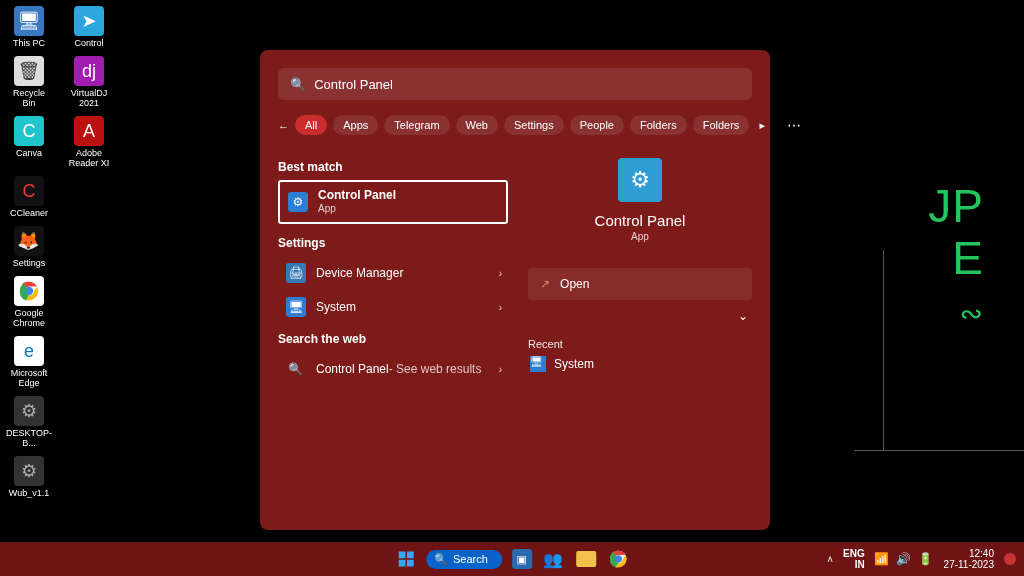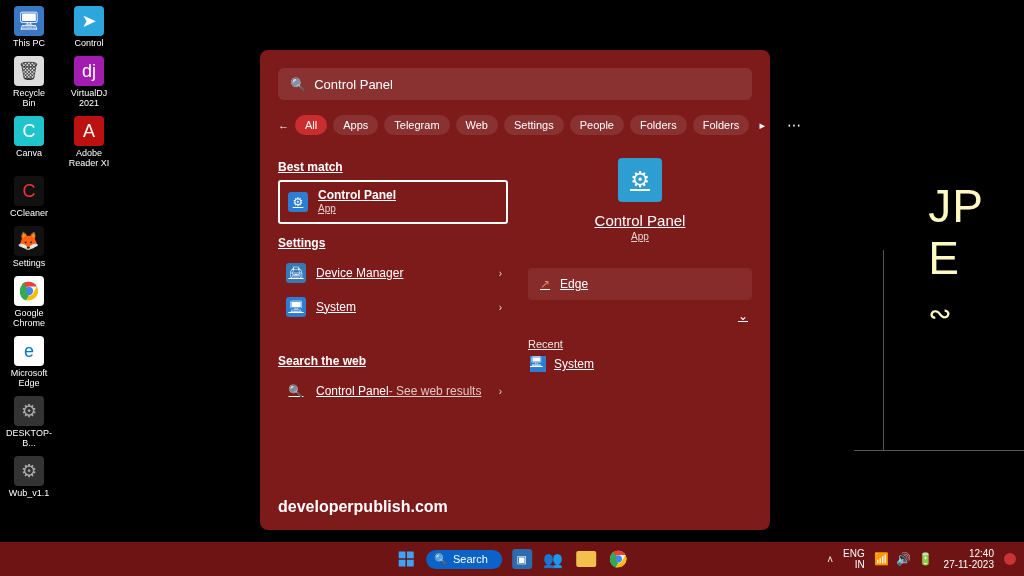--- a/index.html
+++ b/index.html
@@ -1,19 +1,19 @@
 <!DOCTYPE html>
 <html><head>
 <meta charset="utf-8">
 <style>
   * { margin: 0; padding: 0; box-sizing: border-box; font-family: "Segoe UI", sans-serif; }
   body { width: 1024px; height: 576px; background: #000; overflow: hidden; position: relative; }
 
   .desktop { position: absolute; inset: 0; }
-  .wallpaper-text { position:absolute; top:180px; right:40px; color:#fef9c3; font-family: Georgia, serif; font-size:46px; line-height:52px; text-align:left; letter-spacing:1px;}
+  .wallpaper-text { position:absolute; top:180px; right:40px; color:#22c55e; font-family: Georgia, serif; font-size:46px; line-height:52px; text-align:right; letter-spacing:1px;}
   .wallpaper-line { position:absolute; background:#555; }
   .wp-v { width:1px; height:200px; top:250px; right:140px;}
   .wp-h { height:1px; width:170px; top:450px; right:0;}
 
   .desktop-icons { position: absolute; top: 6px; left: 6px; display: flex; flex-direction: column; gap: 8px; }
   .icon-row { display:flex; gap: 14px; }
   .dicon { width: 46px; display:flex; flex-direction:column; align-items:center; gap:2px; cursor:pointer;}
   .dicon .img { width:30px; height:30px; border-radius:4px; display:flex; align-items:center; justify-content:center; font-size:18px;}
   .dicon .txt { color:#fff; font-size:9px; text-align:center; line-height:10px; text-shadow:0 1px 2px #000; }
 
@@ -40,21 +40,21 @@
                 display:flex; align-items:center; padding:0 12px; gap:8px; font-size:13px;}
   .search-box input { background:transparent; border:none; outline:none; color:#fff; flex:1; font-size:13px;}
   .tabs { display:flex; align-items:center; gap:6px; margin-top:14px; font-size:11px;}
   .back-btn { width:22px; height:22px; display:flex;align-items:center;justify-content:center;border-radius:50%; cursor:pointer;}
   .chip { padding:4px 10px; border-radius:14px; background:rgba(255,255,255,.10); cursor:pointer; font-size:11px;}
   .chip.active { background:#c92d2d;}
   .tabs .spacer{flex:1;}
   .avatar{width:22px;height:22px;border-radius:50%;background:#ddd;}
   .dots{font-size:14px;letter-spacing:1px;cursor:pointer;}
 
-  .body { display:flex; margin-top:16px; flex:1;text-decoration:underline; }
+  .body { display:flex; margin-top:16px; flex:1; }
   .left { width:230px; display:flex; flex-direction:column; font-size:12px;}
   .sect-label { font-size:12px; font-weight:600; margin:8px 0 6px;}
   .result { display:flex; align-items:center; gap:10px; padding:7px 8px; border-radius:4px; cursor:pointer; position:relative;}
   .result .ri { width:20px;height:20px;border-radius:3px;display:flex;align-items:center;justify-content:center;font-size:12px;}
   .result .meta{display:flex;flex-direction:column;line-height:13px;}
   .result .sub{font-size:10px;opacity:.8;}
   .result .chev{position:absolute;right:6px;font-size:10px;opacity:.8;}
   .highlight{border:2px solid #fff;border-radius:3px;padding:7px 8px;}
   .ri-cp{background:#2d7dd2;color:#fff;}
   .ri-dev{background:#3779b5;color:#fff;}
@@ -214,52 +214,51 @@
         <span class="chev">›</span>
       </div>
       <div class="result">
         <div class="ri ri-sys">🖥</div>
         <div class="meta">
             <span>System</span>
           </div>
         <span class="chev">›</span>
       </div>
 
-      <div class="sect-label" style="margin-top:30px;">Search the web</div>
+      <div class="sect-label" style="margin-top:8px;">Search the web</div>
       <div class="result">
         <div class="ri ri-web">🔍</div>
         <div class="meta" style="flex-direction:row;gap:0;">
           <span>Control Panel</span>
           <span style="opacity:.75;"> - See web results</span>
         </div>
         <span class="chev">›</span>
       </div>
     </div>
 
     <div class="right">
       <div class="bigicon">⚙</div>
       <div class="bigtitle">Control Panel</div>
       <div class="bigsub">App</div>
       <div class="action">
         <span class="ext">↗</span>
-        <span>Edge</span>
+        <span>Open</span>
       </div>
       <div class="mini-row" style="margin-top:2px;">
         <span></span>
           <span>⌄</span>
       </div>
       <div style="font-size:11px;opacity:.9;margin-top:8px;">Recent</div>
       <div class="recent-item">
         <div class="ri ri-sys" style="width:16px;height:16px;font-size:10px;">🖥</div>
         <span>System</span>
       </div>
     </div>
   </div>
 
-  <div class="watermark">developerpublish.com</div>
 </div>
 
 <div class="taskbar">
   <div class="tb-center">
     <div class="tb-icon start">
       <svg viewBox="0 0 24 24">
           <rect x="2" y="2" width="9" height="9" fill="#3ca4f4"></rect>
           <rect x="13" y="2" width="9" height="9" fill="#3ca4f4"></rect>
           <rect x="2" y="13" width="9" height="9" fill="#3ca4f4"></rect>
           <rect x="13" y="13" width="9" height="9" fill="#3ca4f4"></rect>
@@ -281,21 +280,21 @@
           <circle cx="12" cy="12" r="11" fill="#fff"></circle>
           <circle cx="12" cy="12" r="5" fill="#4285f4"></circle>
           <path fill="#ea4335" d="M12 1a11 11 0 019.5 5.5H12a5.5 5.5 0 00-4.76 2.75L3.5 3.5A11 11 0 0112 1z"></path>
           <path fill="#34a853" d="M1 12a11 11 0 015-9.2l3.74 6.47A5.5 5.5 0 0012 17.5l-3.5 6A11 11 0 011 12z"></path>
           <path fill="#fbbc05" d="M12 23a11 11 0 009.5-16.5l-3.74 6.47A5.5 5.5 0 0112 17.5L8.5 23.5A11 11 0 0012 23z"></path>
         </svg>
       </div>
   </div>
   <div class="tb-right">
     <span style="cursor:pointer;">˄</span>
-    <div class="col" style="cursor:pointer;">
+    <div class="col" style="cursor:pointer;font-weight:bold;">
       <span>ENG</span>
         <span>IN</span>
     </div>
     <div class="tray">
       <span>📶</span>
       <span>🔊</span>
       <span>🔋</span>
     </div>
     <div class="col" style="cursor:pointer;">
       <span>12:40</span>

